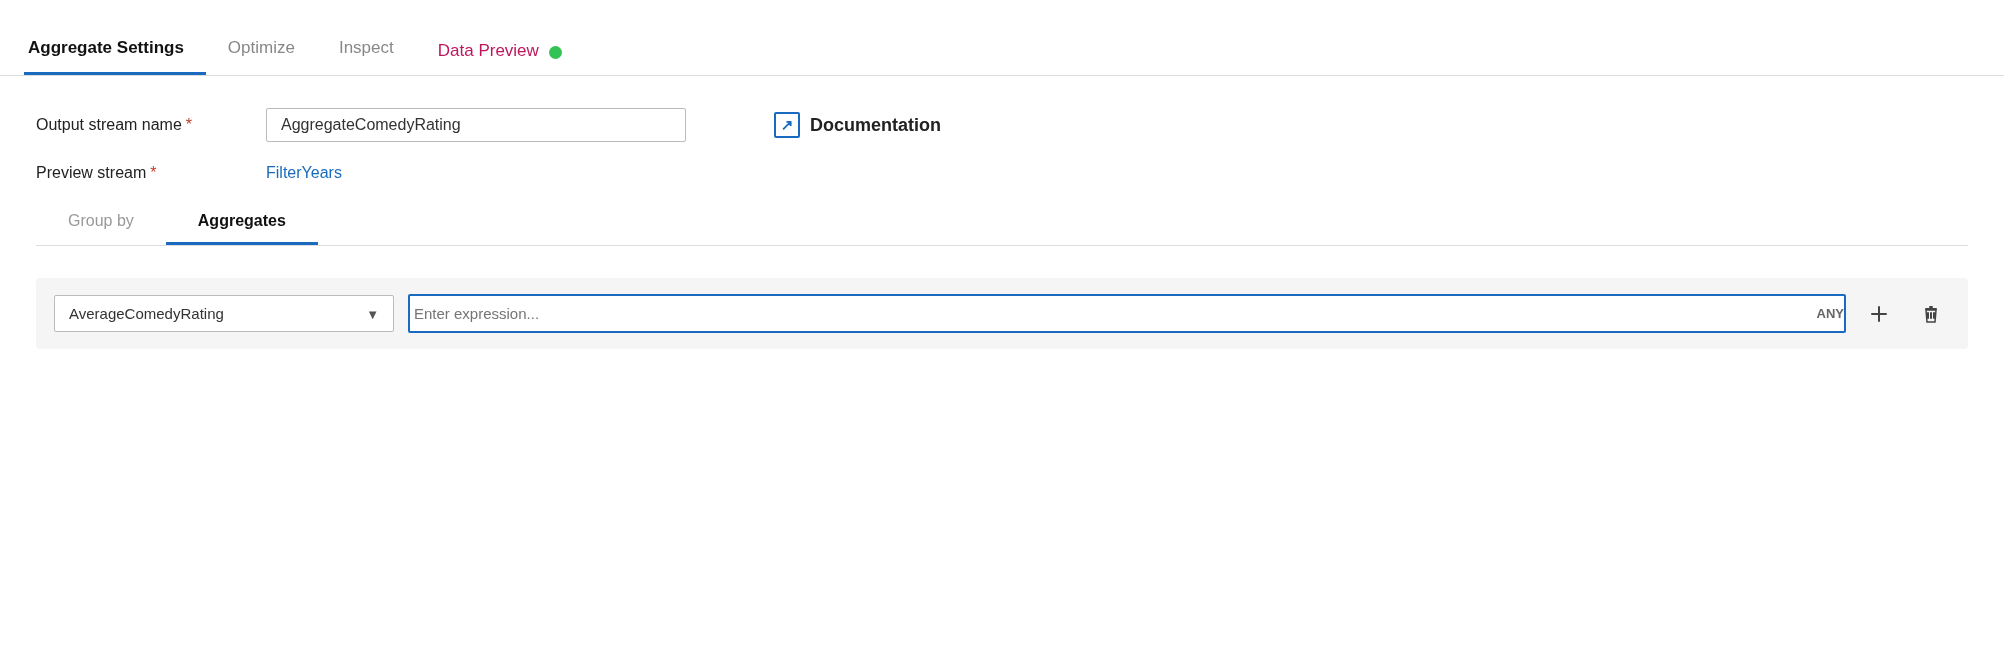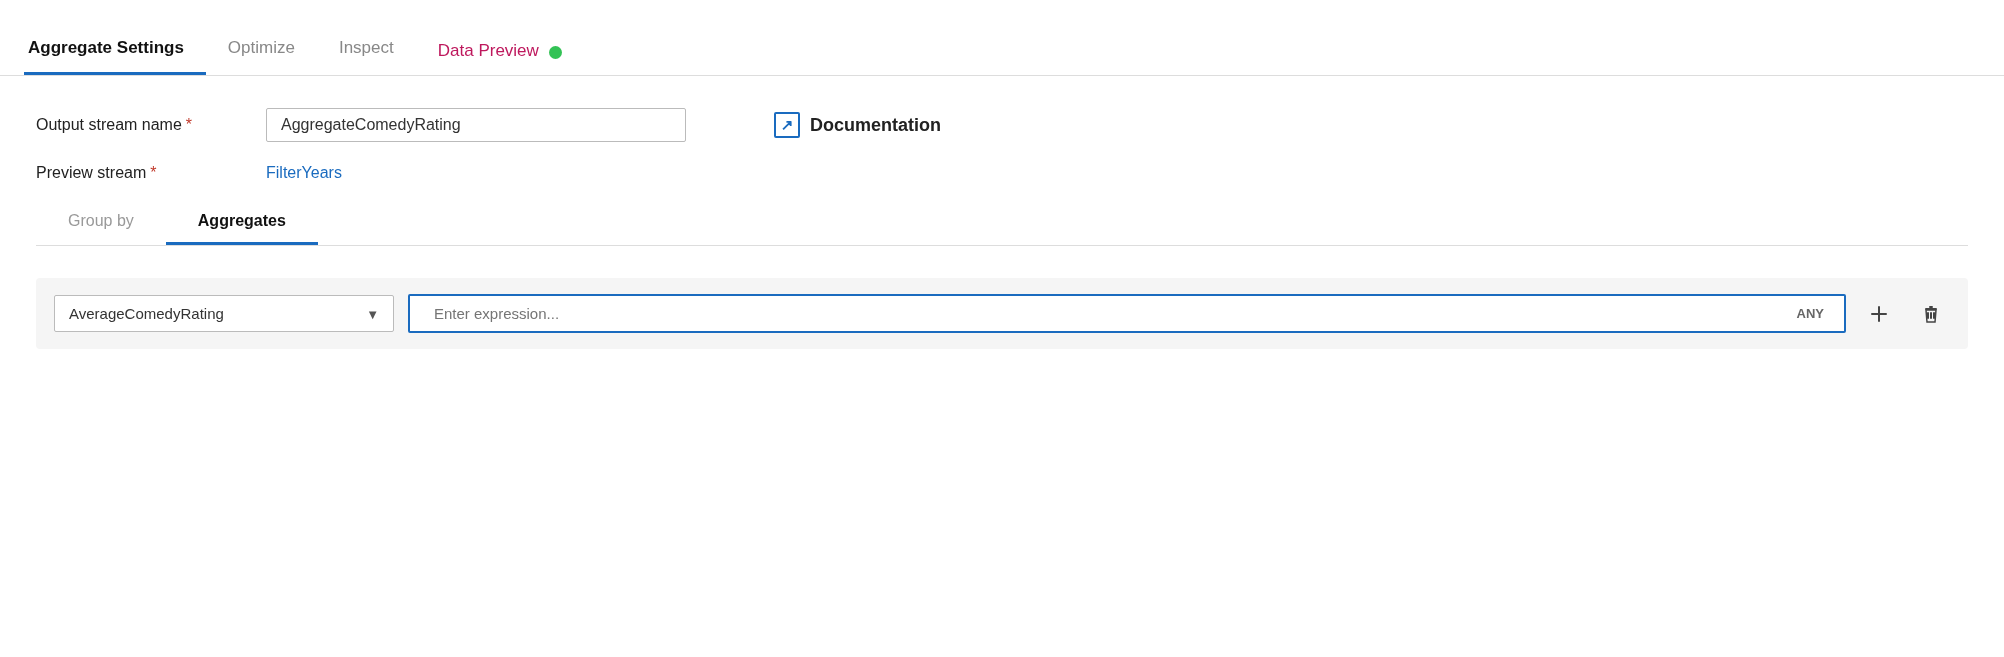--- a/index.html
+++ b/index.html
@@ -185,21 +185,21 @@
       margin-left: 12px;
     }
 
     .expression-input-wrap {
       display: flex;
       align-items: center;
       border: 2px solid #1a6bbf;
       border-radius: 2px;
       background: #fff;
       flex: 1;
-      padding: 0 20px;
+      padding: 0 0;
       min-width: 0;
     }
     .expression-input {
       border: none;
       outline: none;
       font-size: 15px;
       color: #999;
       background: transparent;
       flex: 1;
       padding: 9px 4px;

